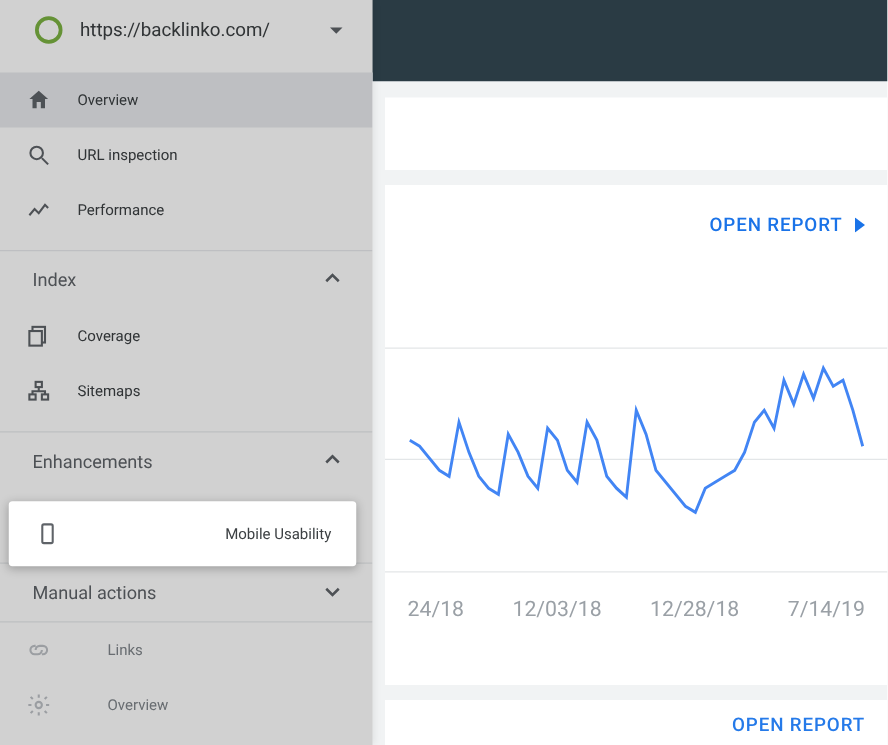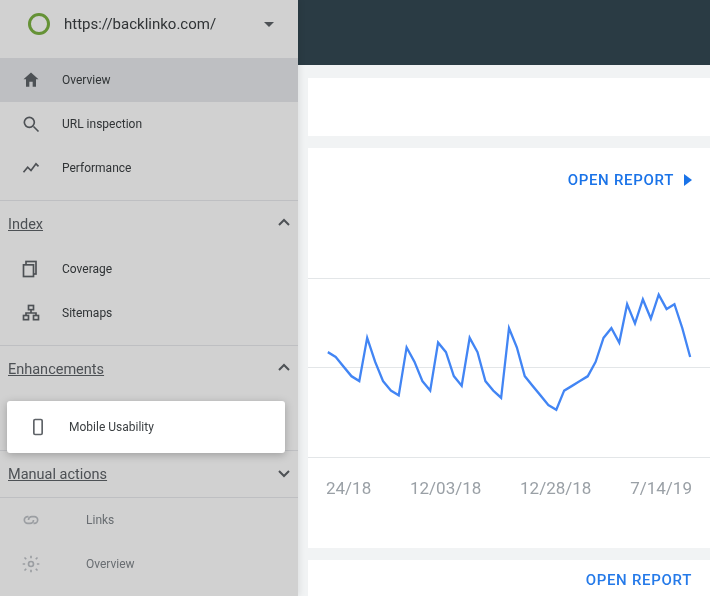--- a/index.html
+++ b/index.html
@@ -34,26 +34,26 @@
   .site-ring { width: 22px; height: 22px; border: 3px solid #7cb342; border-radius: 50%; }
   .site-url { flex: 1; color: #3c4043; font-size: 15px; }
   .tri { width: 0; height: 0; border-left: 5px solid transparent; border-right:5px solid transparent; border-top:5px solid #5f6368; }
 
   .divider { height: 1px; background: #e8eaed; }
 
   .nav-item { display:flex; align-items:center; gap: 20px; height: 44px; padding: 0 20px; color:#3c4043; font-size:12px; }
   .nav-item.active { background:#e8eaed; }
   .nav-item .icon { width: 22px; height: 22px; display:flex; align-items:center; justify-content:center; color:#5f6368; }
   .nav-item .icon svg { width: 20px; height: 20px; }
-  .section-header { display:flex; align-items:center; justify-content:space-between; height: 46px; padding: 0 8px; color:#5f6368; font-size:14.5px;text-decoration:underline; }
+  .section-header { display:flex; align-items:center; justify-content:space-between; height: 46px; padding: 0 26px; color:#5f6368; font-size:14.5px; }
   .section-header .chev { color:#5f6368; }
   .chev svg { width: 12px; height: 12px; }
 
   .highlight-card { position:absolute; left: 7px; width: 278px; background:#fff; border-radius:3px; box-shadow: 0 2px 8px rgba(0,0,0,.25); z-index: 5; }
-  .highlight-card .nav-item { height: 52px; }
+  .highlight-card .nav-item { height: 52px; justify-content: space-between; }
 
   .faded { color:#80868b;gap:44px; }
   .faded .icon { color:#bdc1c6; }
 </style>
 </head>
 <body>
 <div class="stage">
 
 <div class="main">
   <div class="topbar"></div>

